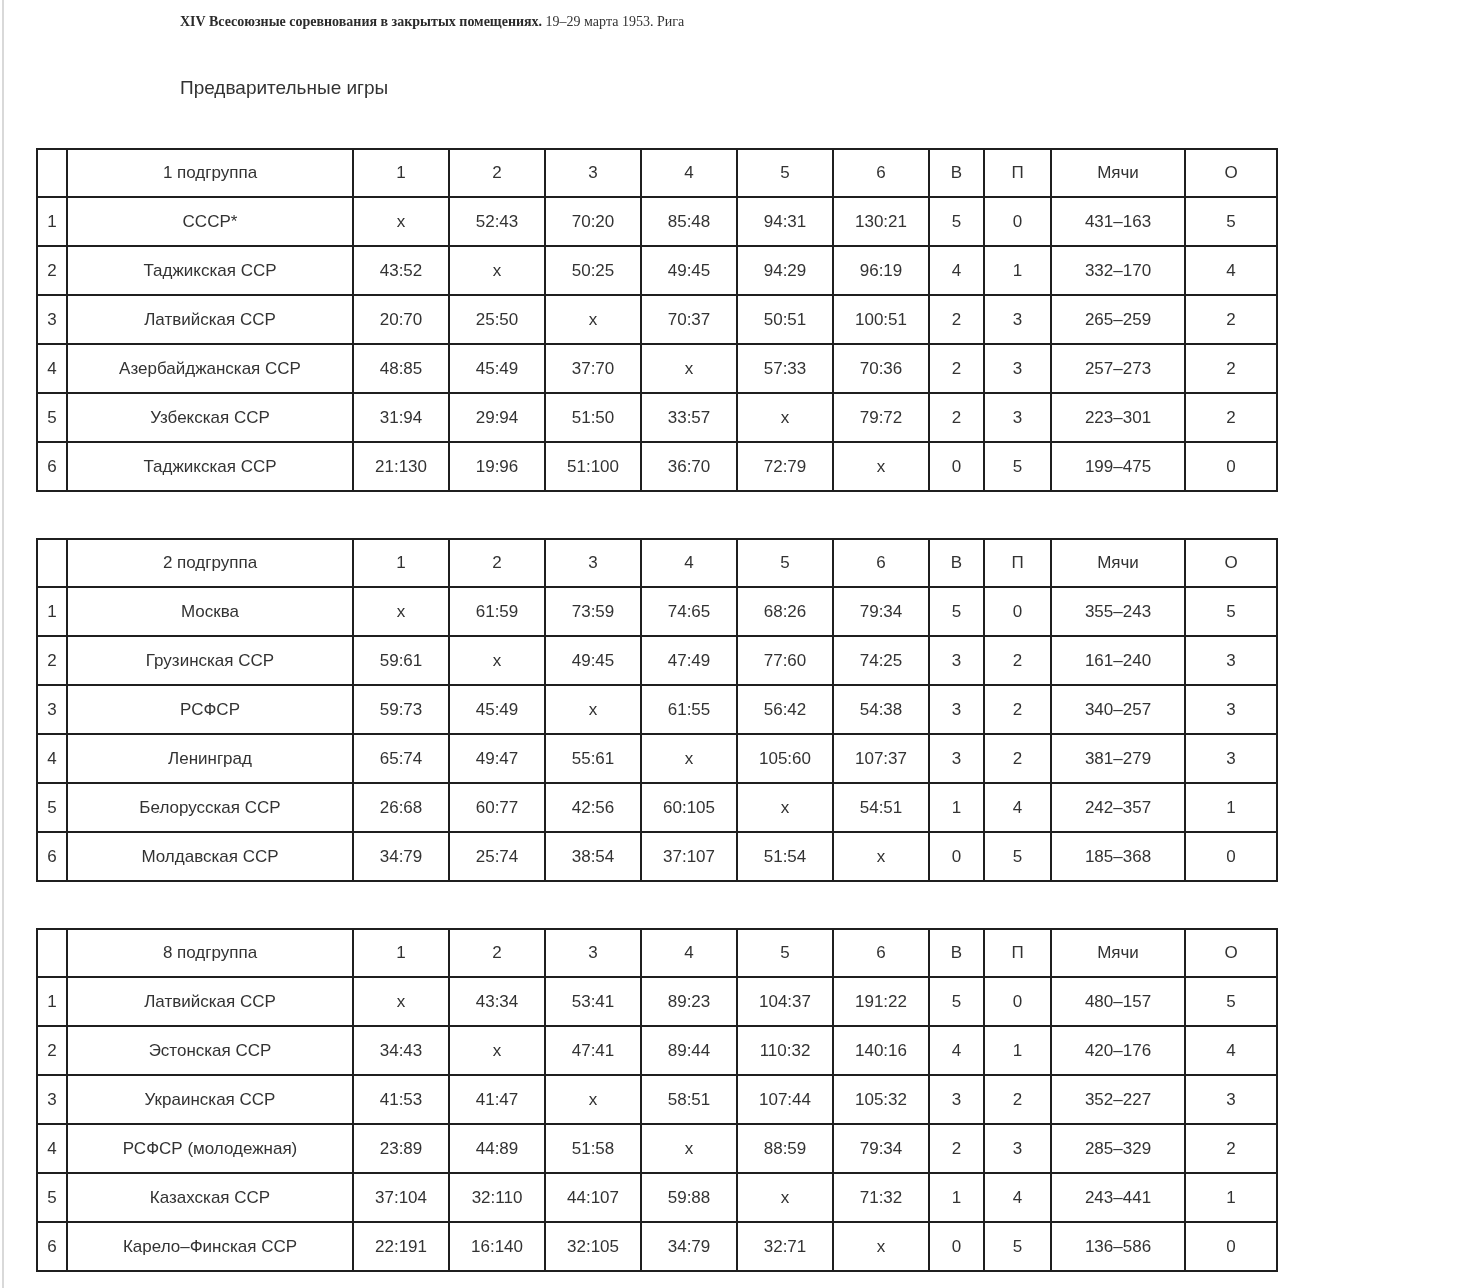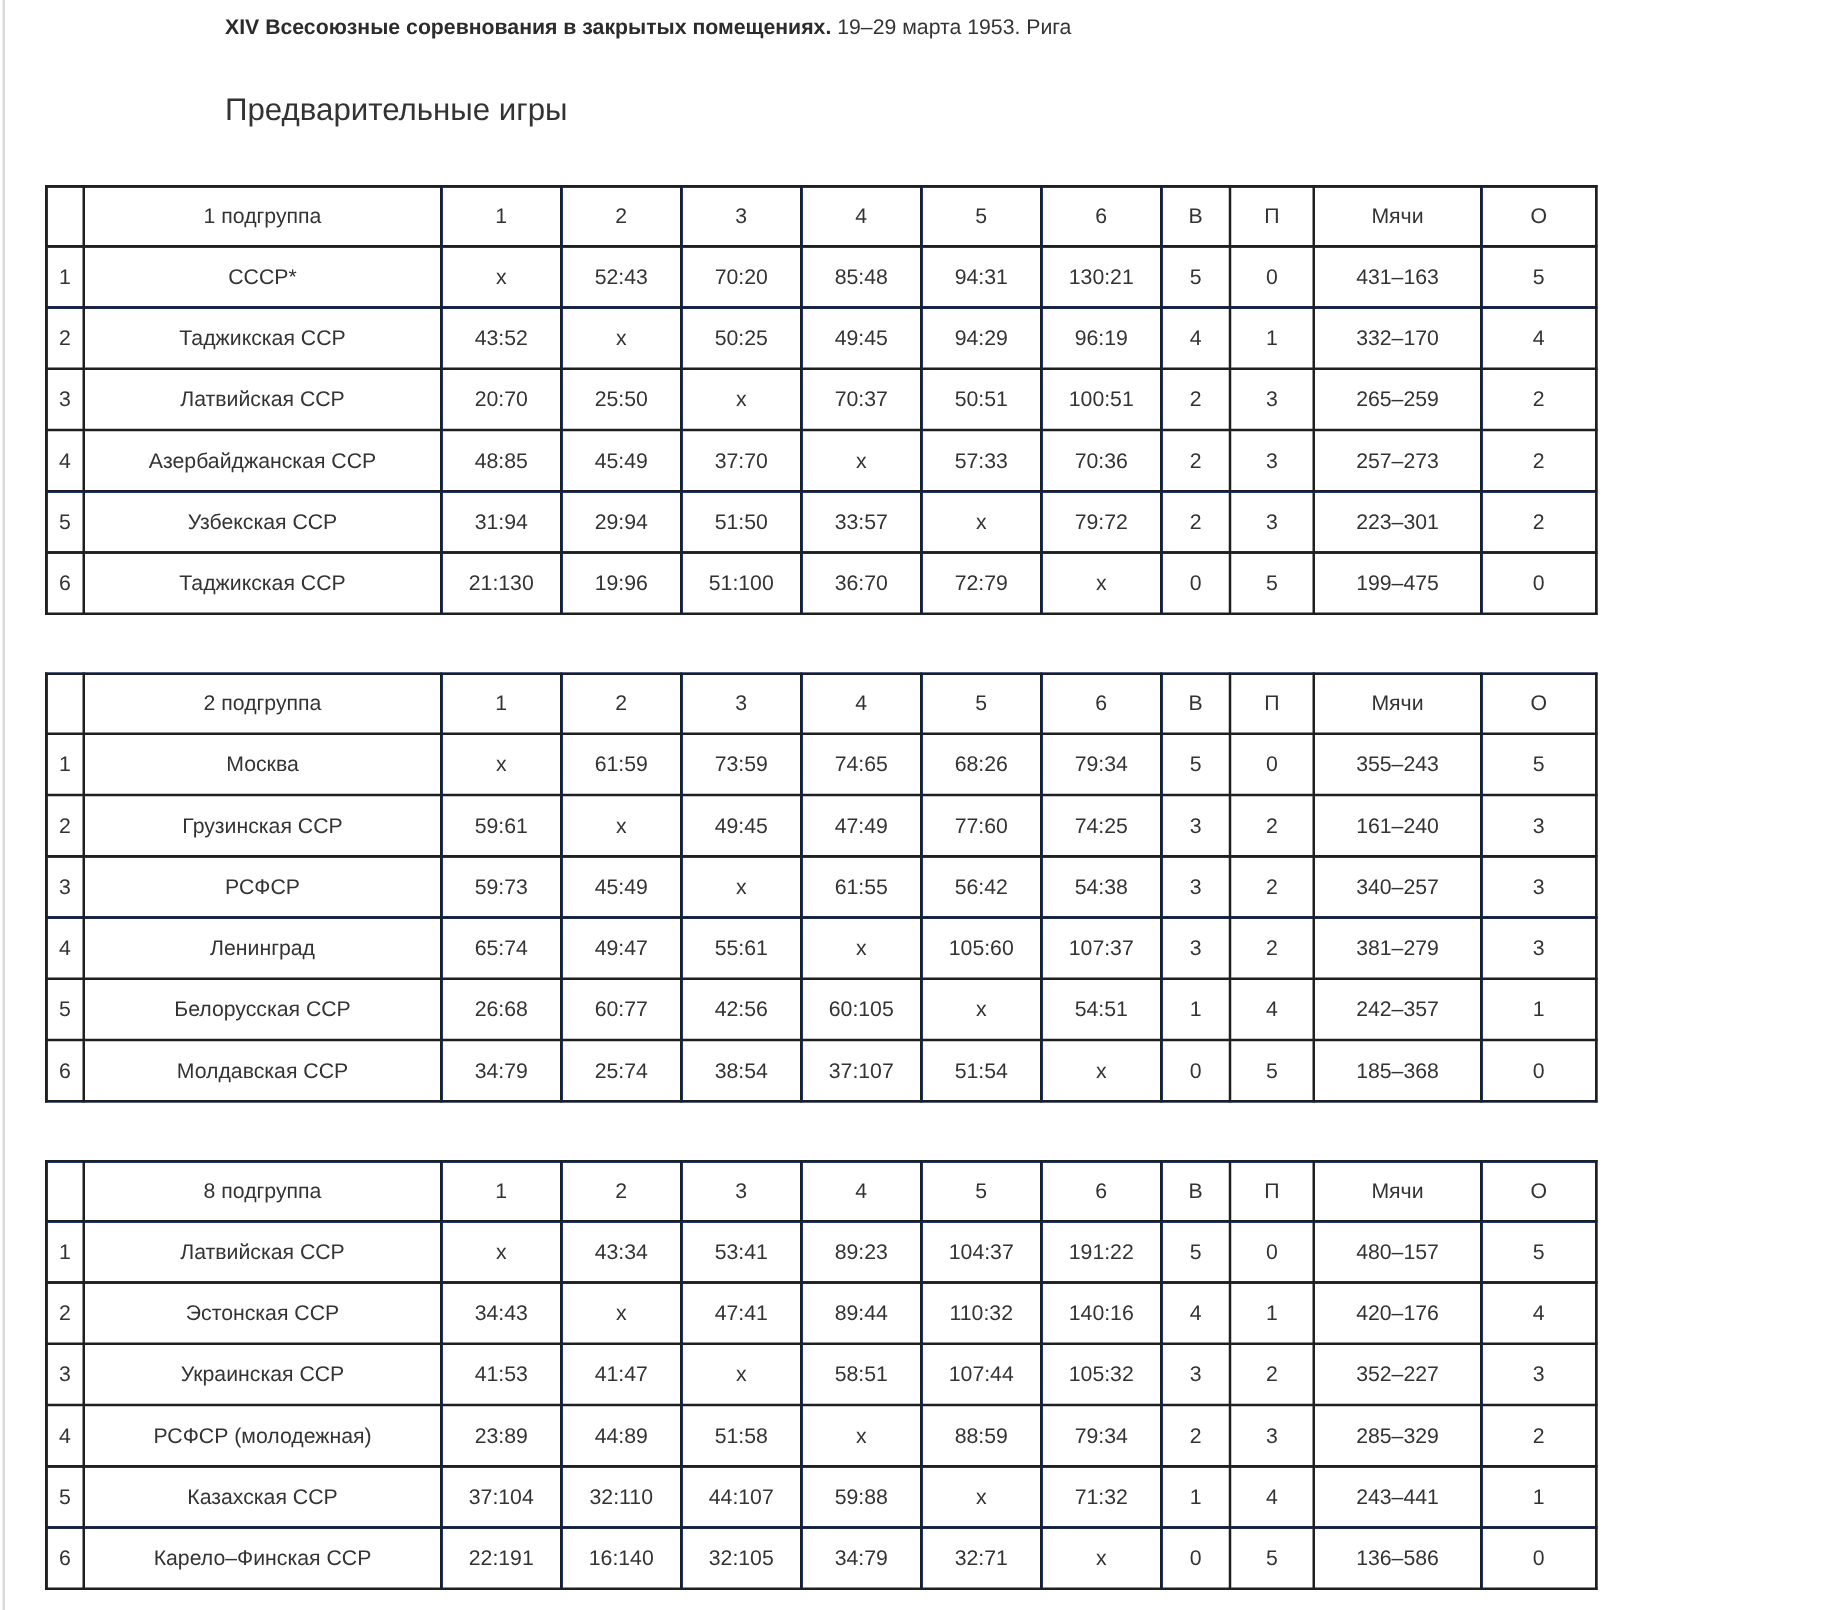--- a/index.html
+++ b/index.html
@@ -11,38 +11,39 @@
     width: 1460px;
   }
   .page-edge {
     position: absolute;
     left: 2px; top: 0;
     width: 2px; height: 1288px;
     background: #d9d9d9;
   }
   .doc-title {
     margin: 10px 0 1px 180px;
-    font-size: 17px;
+    font-size: 14px;
     line-height: 24px;
     color: #333333;
+    font-family: Liberation Serif, serif;
   }
   .doc-title .bold { font-weight: bold; color: #2b2b2b; }
   .doc-subtitle {
     margin: 42px 0 0 180px;
-    font-size: 25px;
+    font-size: 19px;
     line-height: 24px;
     color: #333333;
   }
   .tables-wrap { margin: 48px 0 0 36px; }
   table.results {
     border-collapse: collapse;
     table-layout: fixed;
     width: 1242px;
     margin: 0 0 46px 0;
-    background: #1d4ed8;
+    background: #84cc16;
   }
   table.results th, table.results td {
     border: 2px solid #1f1f1f;
     font-size: 17px;
     font-weight: normal;
     text-align: center;
     vertical-align: middle;
     padding: 0;
     overflow: hidden;
     white-space: nowrap;

